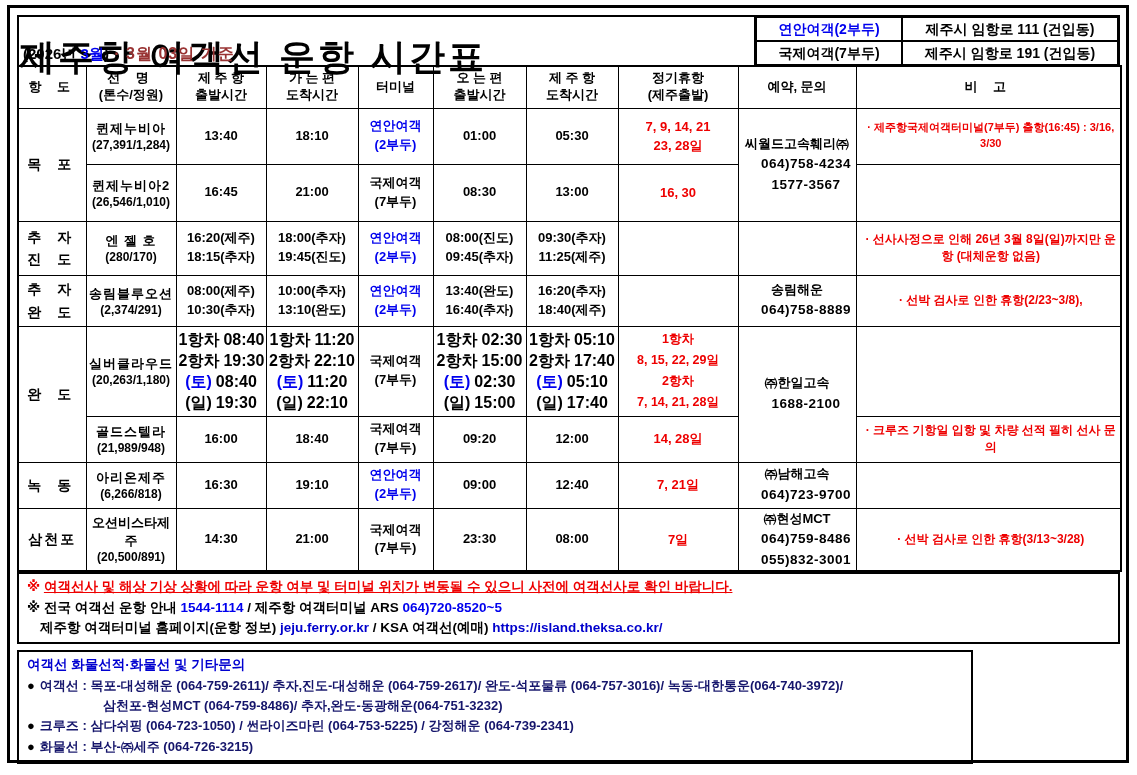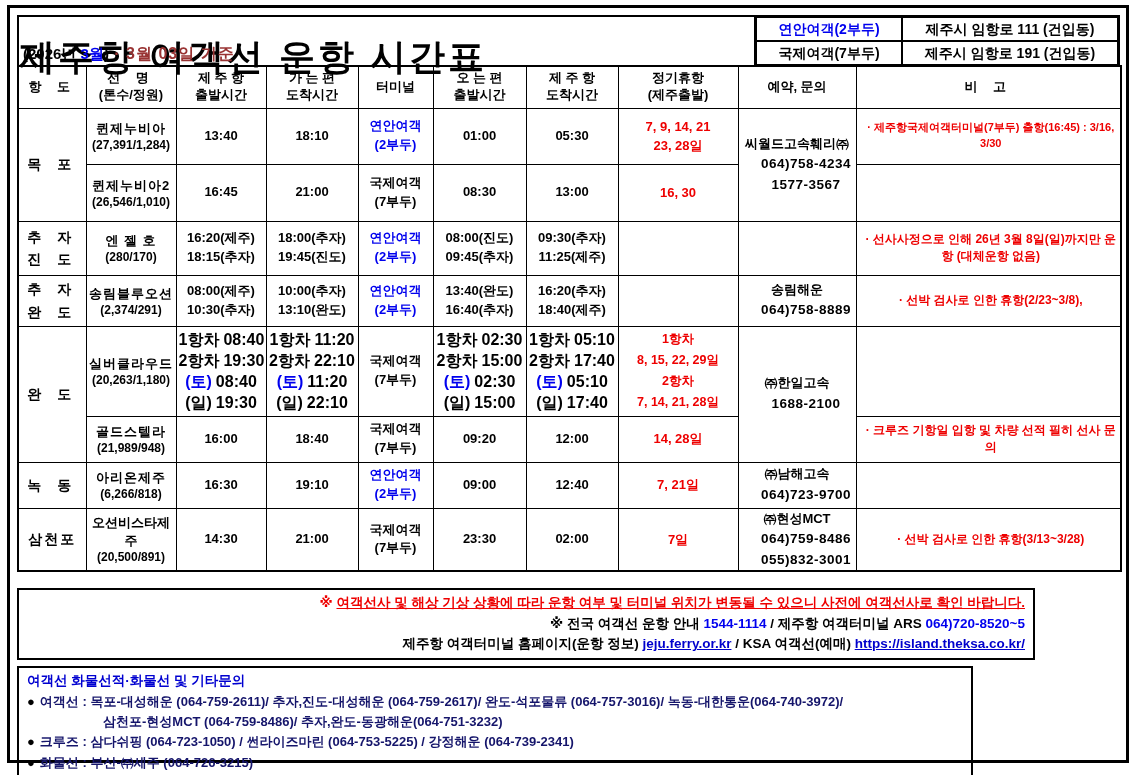--- a/index.html
+++ b/index.html
@@ -40,25 +40,25 @@
   .lb { margin-right: 4px; }
   .hol div { color: #ee0000; line-height: 1.5; }
   .hol4 div { line-height: 21px; font-size: 12.5px; }
   .book div { line-height: 1.55; font-size: 13px; }
   .book .bphone { font-size: 13.5px; letter-spacing: 0.5px; margin-left: 18px; }
   .remark { text-align: left; }
   .remark div { color: #ee0000; text-align: center; padding-left: 5px; line-height: 1.45; font-size: 12px; }
   .remark div.sm { font-size: 11px; }
   .dt { border-top: 1px dotted #555 !important; }
   
-  .notice-box { width: 1018px; border: 2px solid #000; margin-top: 16px;
-    padding: 3px 8px 4px 8px; font-size: 13.5px; line-height: 1.5; text-align: right; }
+  .notice-box { width: 1103px; border: 2px solid #000; margin-top: 0;
+    padding: 3px 8px 4px 8px; font-size: 13.5px; line-height: 1.5; }
   .warn { color: #ee0000; }
   .warn .u { text-decoration: underline; }
-  .lk { color: #0000cc; text-decoration: underline; cursor: pointer; }
+  .lk { color: #0000cc; cursor: pointer; }
   .ph { color: #0000ee; }
   .n3 { padding-left: 13px; }
   
   .contact-box { width: 956px; border: 2px solid #000; margin-top: 6px;
     padding: 3px 8px 5px 8px; font-size: 13px; line-height: 1.55; color: #15156b; }
   .cb-title { color: #0000d0; font-size: 13.5px; }
   .bullet { color: #000; margin-right: 5px; }
   .indent { padding-left: 76px; }
 </style>
 </head>
@@ -405,21 +405,21 @@
             <div>21:00</div>
           </td>
       <td class="term red">
             <div>국제여객</div>
             <div>(7부두)</div>
           </td>
       <td class="time">
             <div>23:30</div>
           </td>
       <td class="time">
-            <div>02:00</div>
+            <div>08:00</div>
           </td>
       <td class="hol">
             <div>7일</div>
           </td>
       <td class="book">
             <div>㈜현성MCT</div>
             <div class="bphone">064)759-8486</div>
             <div class="bphone">055)832-3001</div>
           </td>
       <td class="remark">

